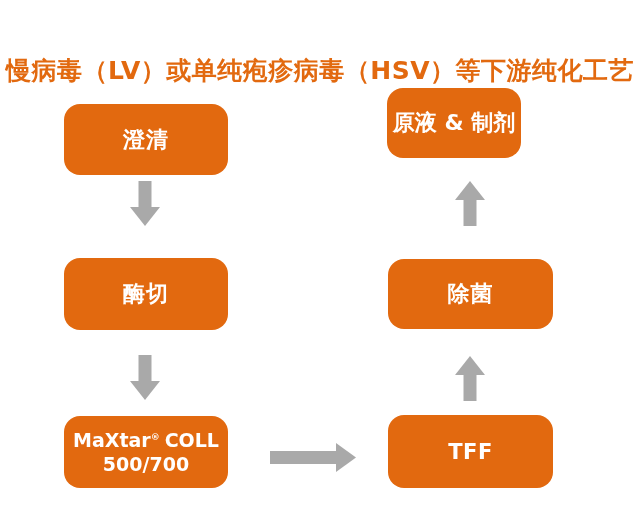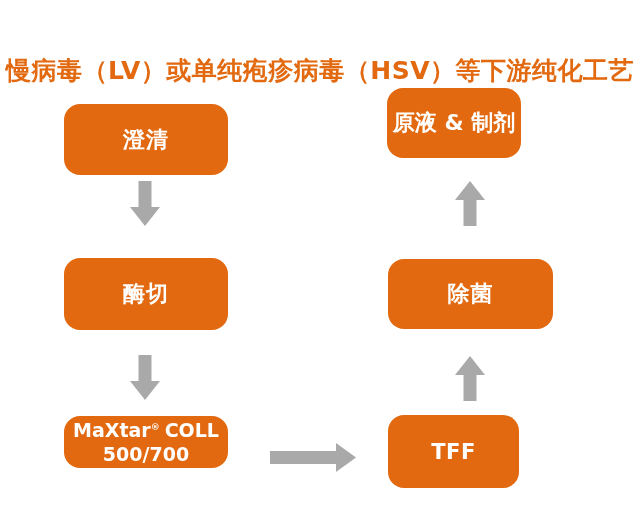--- a/index.html
+++ b/index.html
@@ -36,22 +36,22 @@
     display:flex;
     flex-direction:column;
     align-items:center;
     justify-content:center;
     text-align:center;
     font-size:22px;
     letter-spacing:1px;
   }
   #node-clarification{left:64px;top:104px;width:164px;height:71px;}
   #node-enzyme{left:64px;top:258px;width:164px;height:72px;}
-  #node-maxtar{left:64px;top:416px;width:164px;height:52px;font-size:19px;line-height:24px;letter-spacing:0;}
-  #node-tff{left:388px;top:415px;width:131px;height:73px;font-size:21px;letter-spacing:0.5px;}
+  #node-maxtar{left:64px;top:416px;width:164px;height:72px;font-size:19px;line-height:24px;letter-spacing:0;}
+  #node-tff{left:388px;top:415px;width:165px;height:73px;font-size:21px;letter-spacing:0.5px;}
   #node-sterile{left:388px;top:259px;width:165px;height:70px;}
   #node-bulk{left:387px;top:88px;width:134px;height:70px;letter-spacing:0;}
   .trademark{
     font-size:9px;
     vertical-align:super;
     line-height:0;
   }
   .brand-suffix{margin-left:5px;}
   .arrow{position:absolute;}
   #arrow-1{left:130px;top:181px;}

